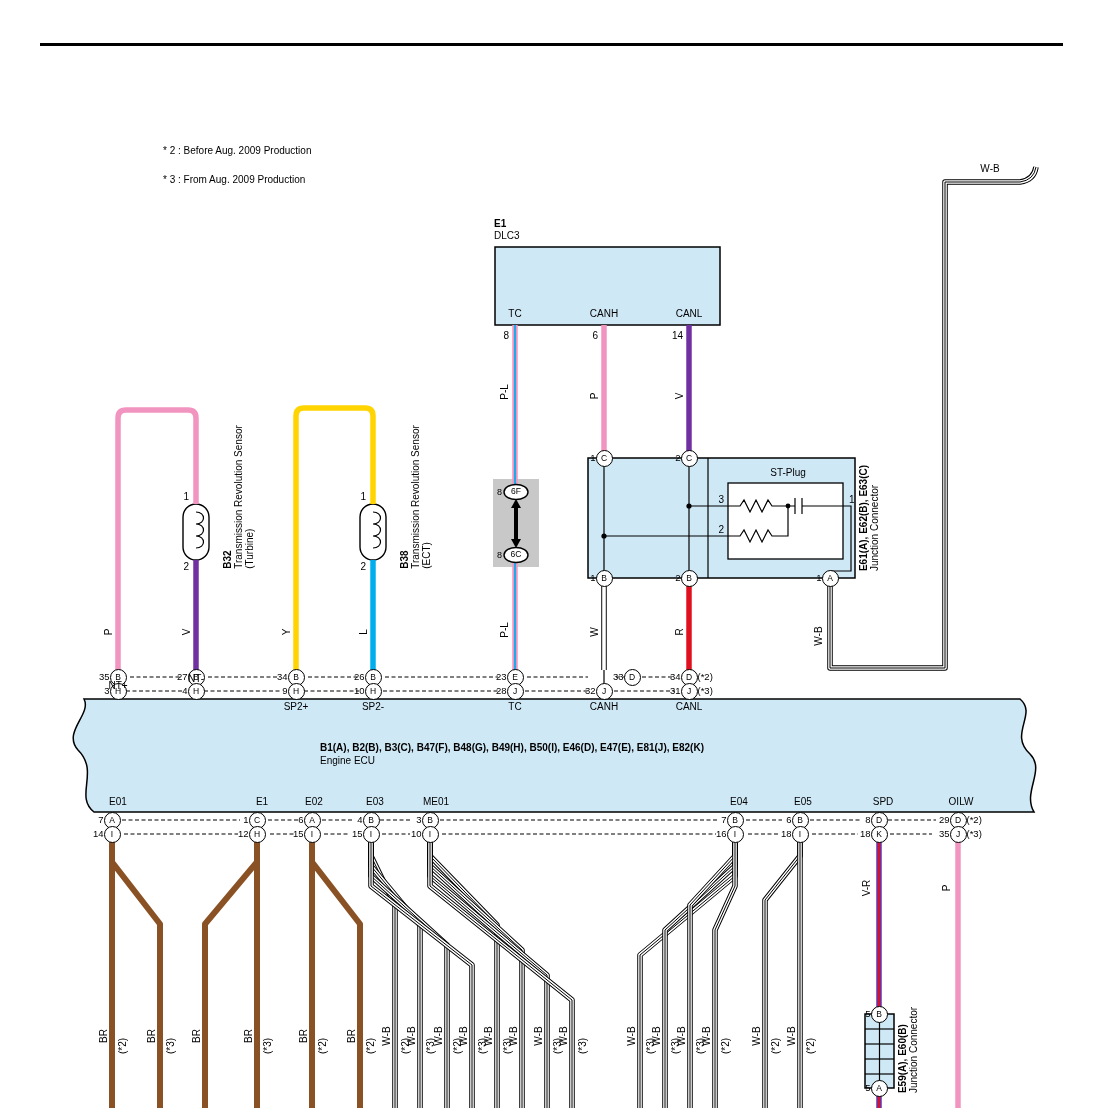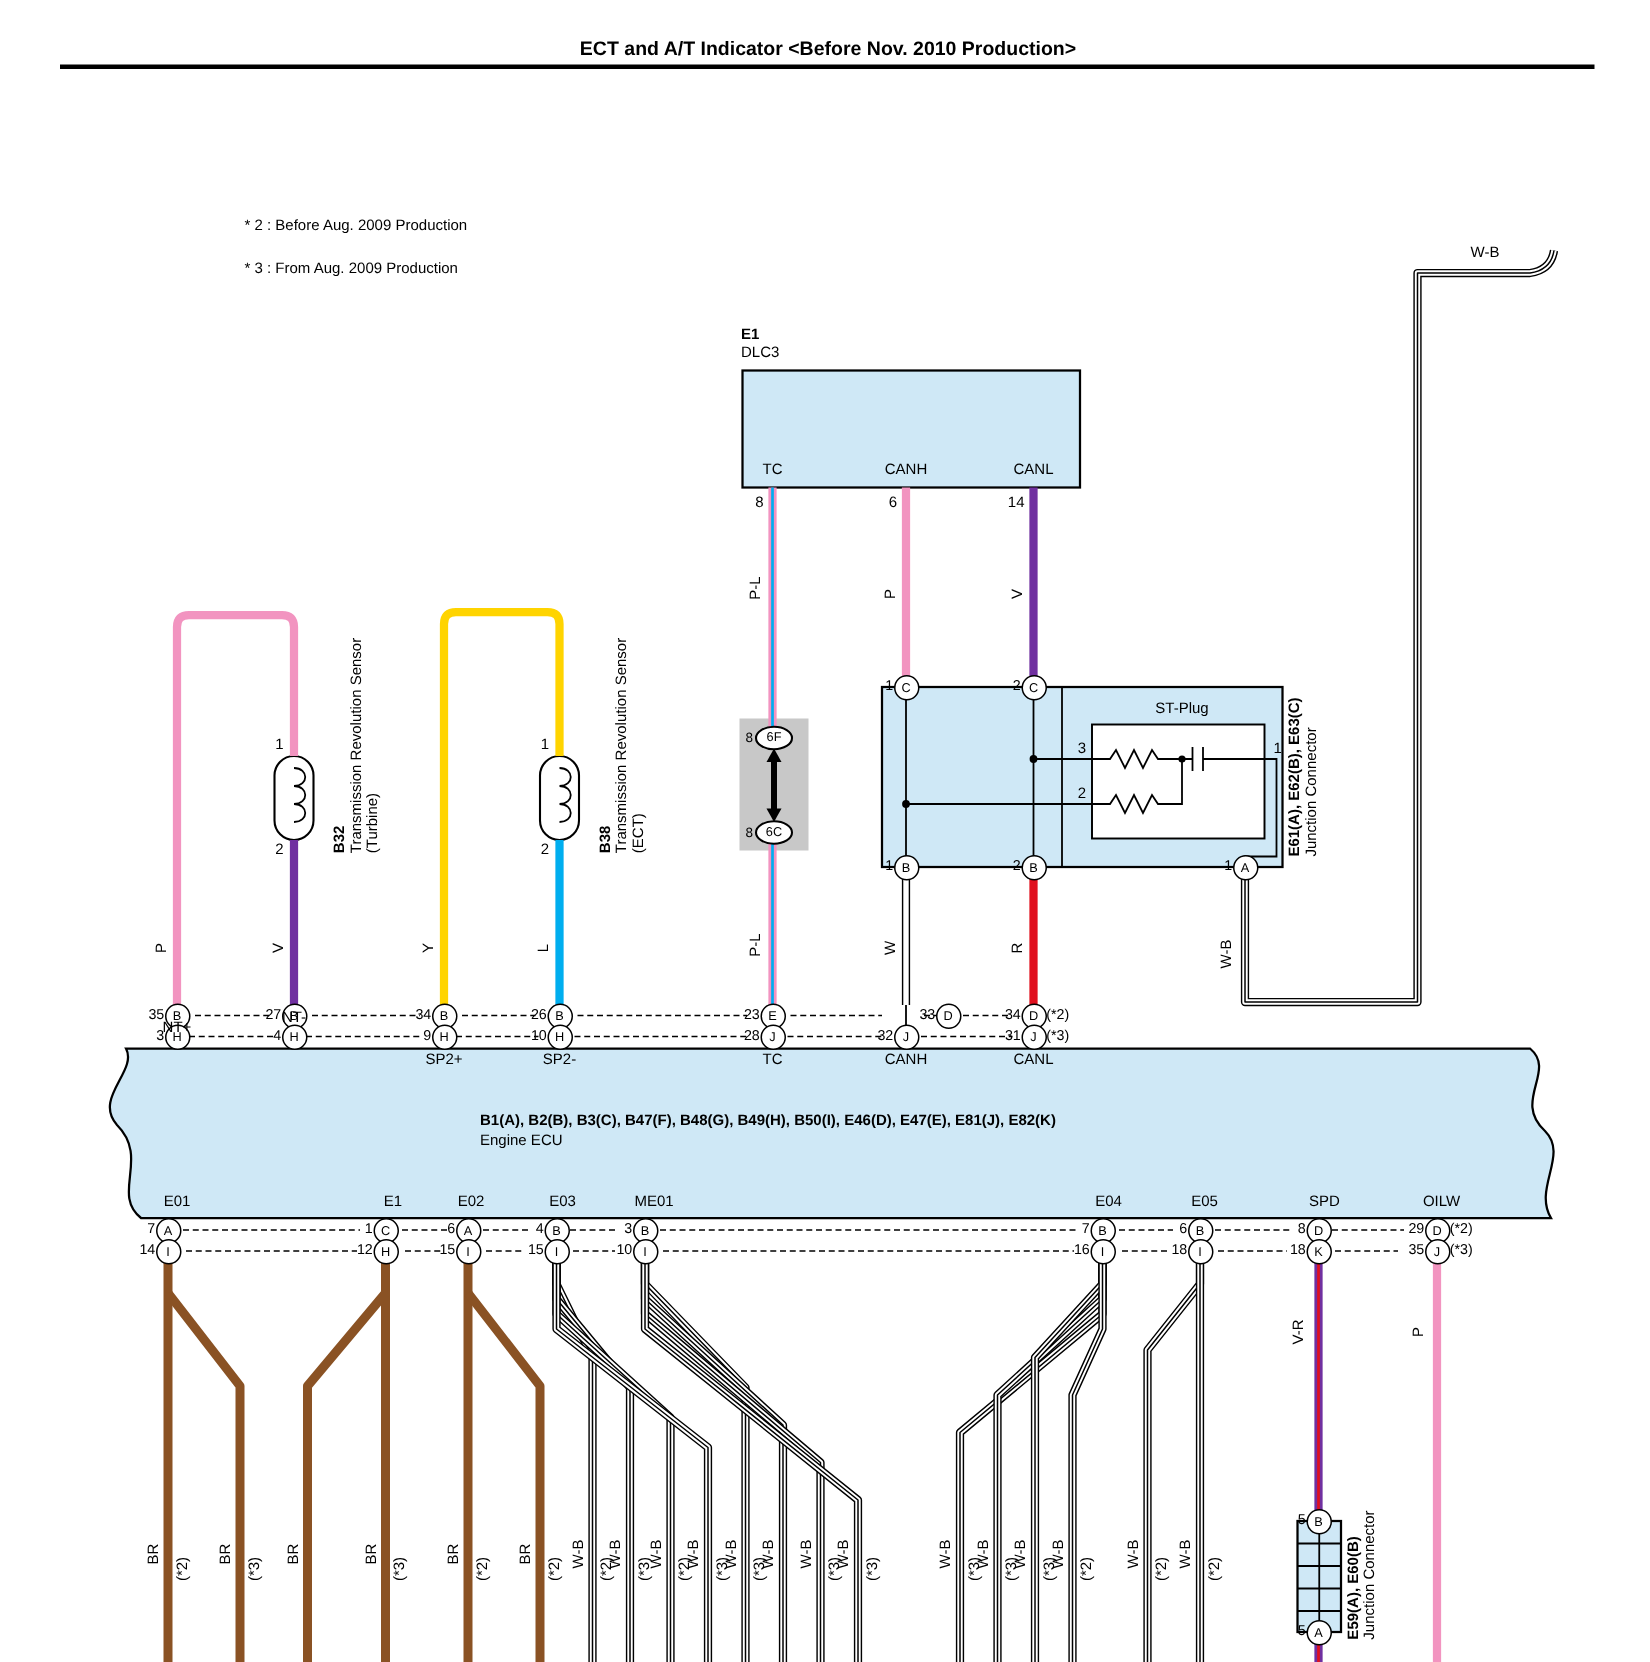--- a/index.html
+++ b/index.html
@@ -237,21 +237,20 @@
         <use href="#wb14" class="s"></use>
   </g>
 
   <ellipse class="comp" cx="516" cy="492" rx="12" ry="7.5"></ellipse>
   <ellipse class="comp" cx="516" cy="555" rx="12" ry="7.5"></ellipse>
   <line x1="516" y1="504" x2="516" y2="543" stroke="#000" stroke-width="4"></line>
   <polygon class="dot" points="516,499 511,508 521,508"></polygon>
   <polygon class="dot" points="516,548 511,539 521,539"></polygon>
 </svg>
 
-<div class="title">ECT and A/T Indicator &lt;Before Nov. 2010 Production&gt;</div>
 <div class="rule"></div>
 <div class="t" style="left:163px;top:145px;">* 2 : Before Aug. 2009 Production</div>
 <div class="t" style="left:163px;top:158px;margin-top:16px;">* 3 : From Aug. 2009 Production</div>
 
 <div class="t b" style="left:494px;top:218px;">E1</div>
 <div class="t" style="left:494px;top:230px;">DLC3</div>
 <div class="t c" style="left:515px;top:314px;">TC</div>
 <div class="t c" style="left:604px;top:314px;">CANH</div>
 <div class="t c" style="left:689px;top:314px;">CANL</div>
 <div class="t r" style="left:509px;top:336px;">8</div>

